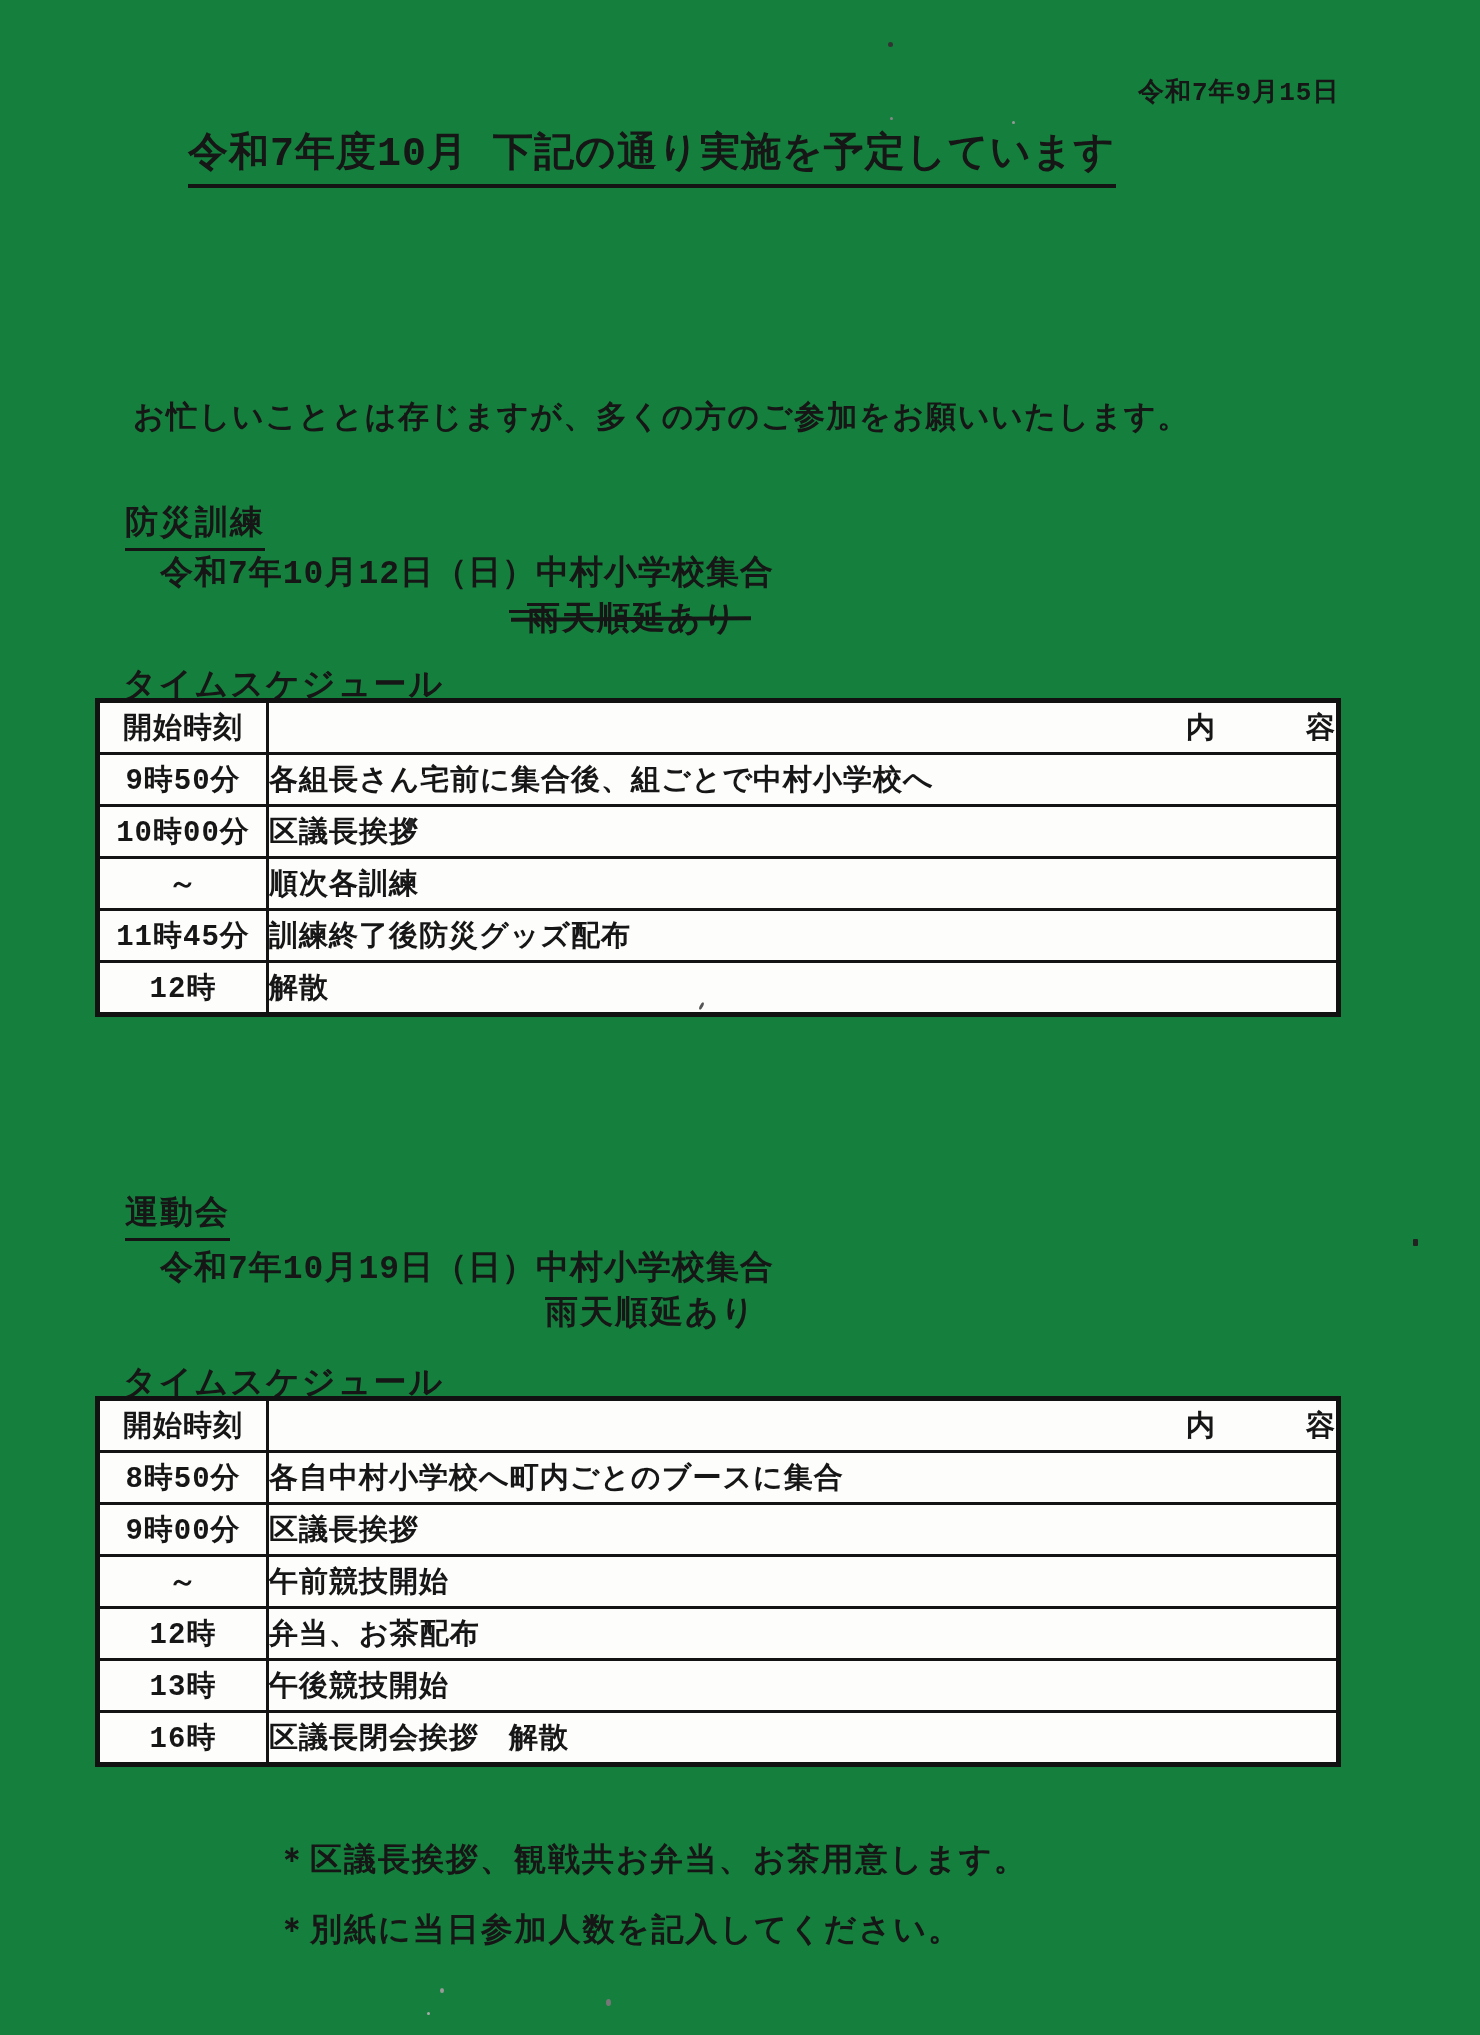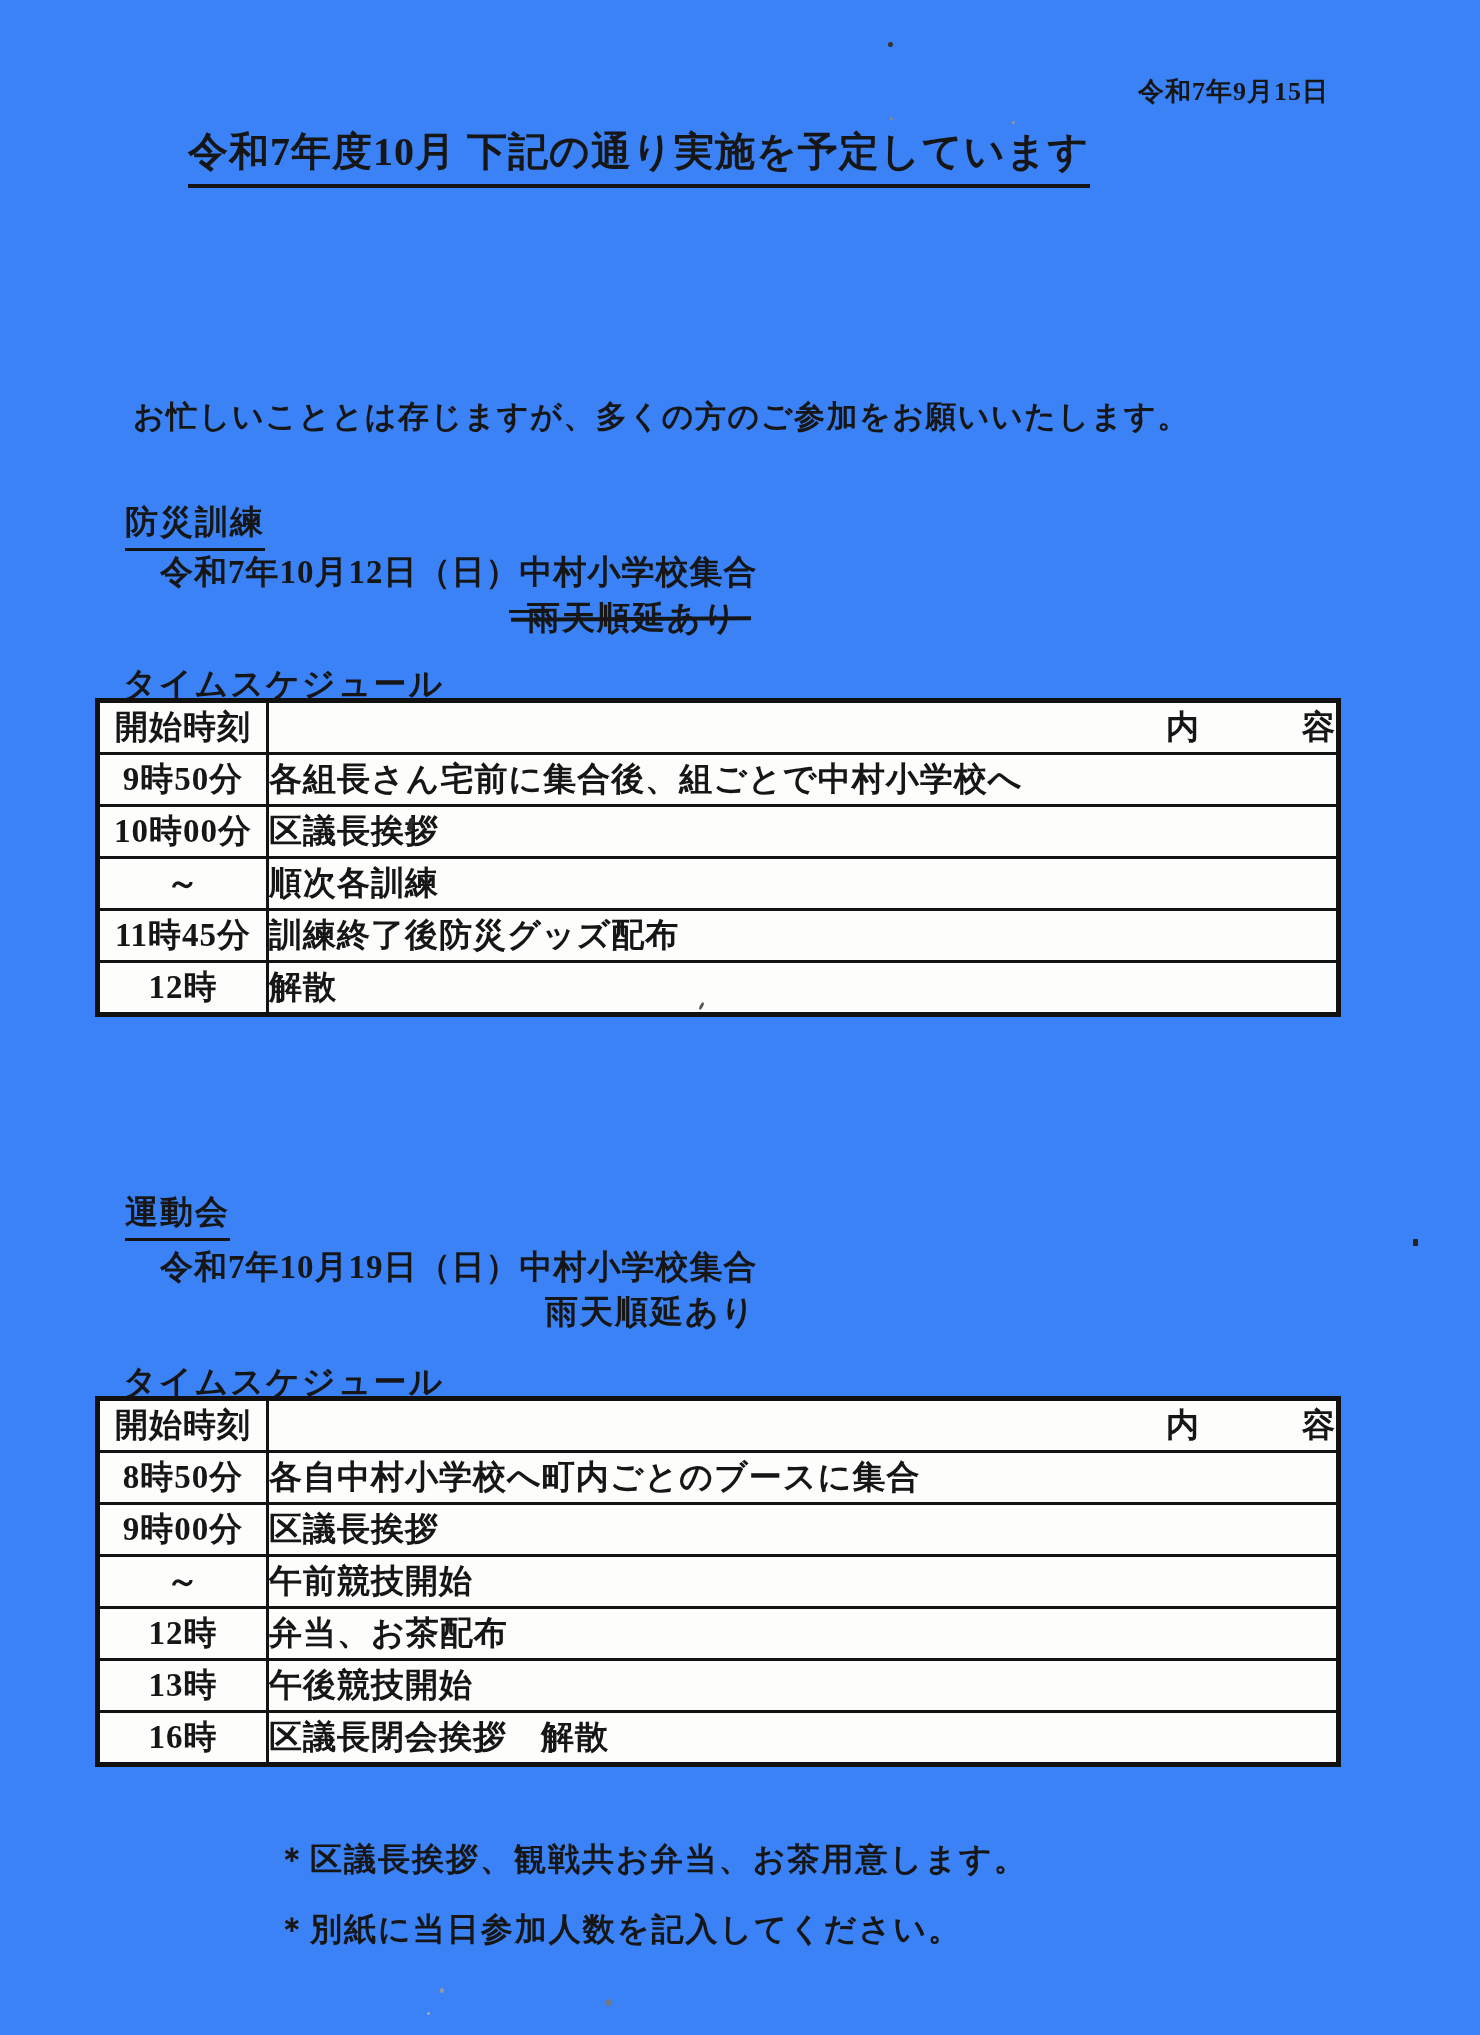--- a/index.html
+++ b/index.html
@@ -1,22 +1,22 @@
 <!DOCTYPE html>
 <html><head>
 <meta charset="utf-8">
 <style>
   html,body{margin:0;padding:0;background:#e8e8e8;}
   .page{
     position:relative;
     width:1480px;height:2035px;
     margin:0 auto;
-    background:#3b82f6;
+    background:#15803d;
     overflow:hidden;
-    font-family:Liberation Serif, serif;
+    font-family:Liberation Mono, monospace;
     color:#161616;
     -webkit-font-smoothing:antialiased;
   }
   .abs{position:absolute;white-space:nowrap;}
   .b{font-weight:bold;}
 
   .date-stamp{left:1138px;top:74px;font-size:26px;letter-spacing:1px;}
   .doc-title{
     left:188px;top:124px;font-size:40px;letter-spacing:1px;
     border-bottom:4px solid #141414;padding-bottom:5px;
@@ -61,21 +61,21 @@
     border-collapse:collapse;
     width:1246px;
     table-layout:fixed;
     background:#fdfdfc;
     border:5px solid #111;
   }
   .t1{left:95px;top:698px;}
   .t2{left:95px;top:1396px;}
   table.sched th,table.sched td{
     border:3px solid #131313;
-    font-size:33px;font-weight:bold;
+    font-size:29px;font-weight:bold;
     height:49px;
     padding:0;
     vertical-align:middle;
     overflow:hidden;white-space:nowrap;
     letter-spacing:1px;
   }
   col.c-time{width:170px;}
   th.time,td.time{text-align:center;}
   th.naiyo{text-align:right;padding-left:95px;letter-spacing:2px;}
   td.naiyo{text-align:left;padding-left:26px;}

